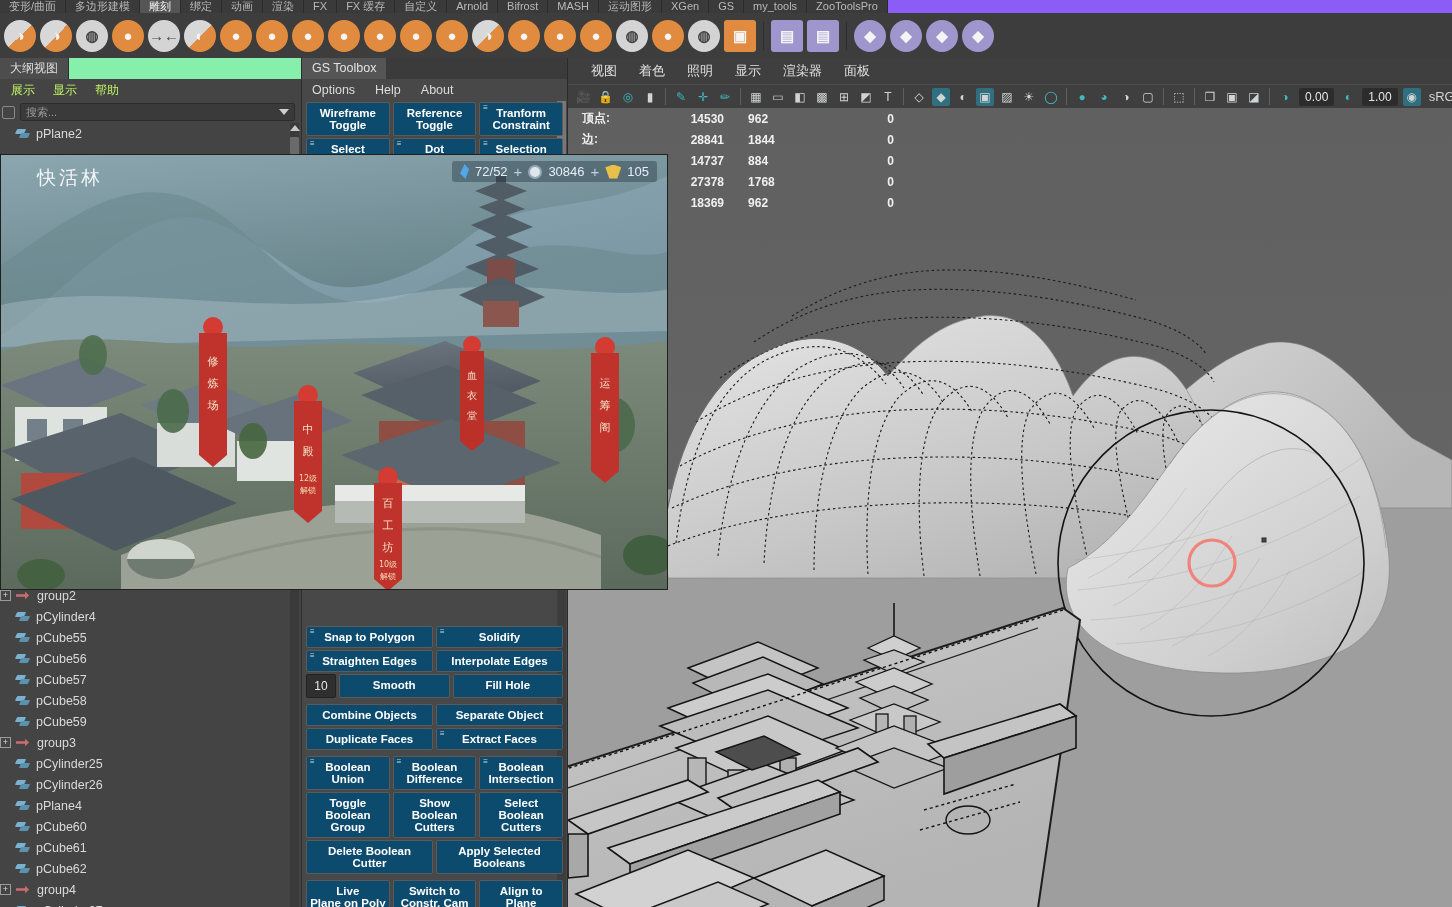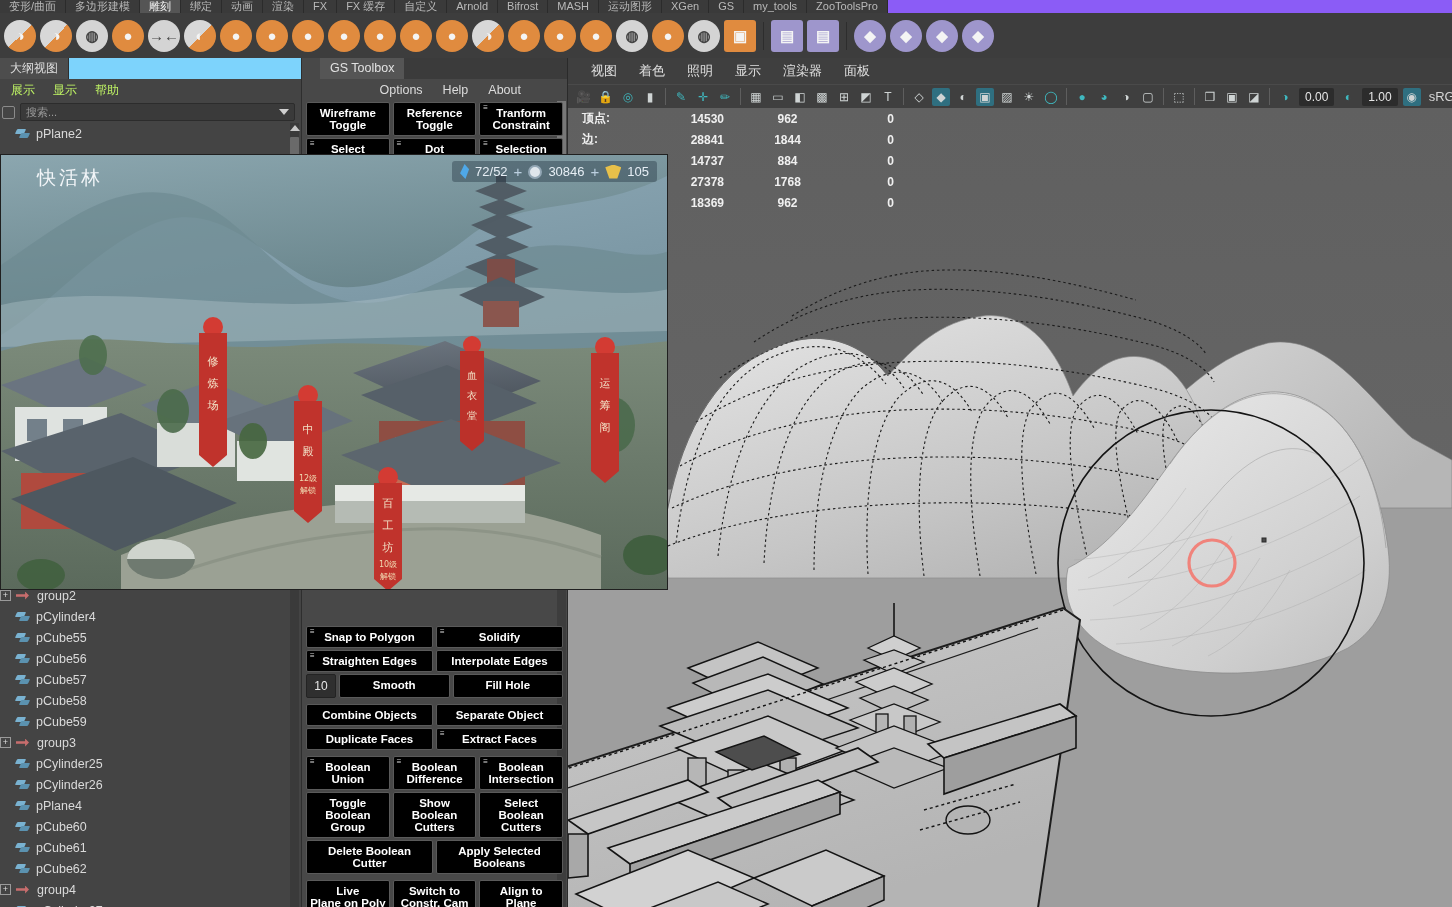--- a/index.html
+++ b/index.html
@@ -49,21 +49,21 @@
     position:absolute; inset:0; display:flex; align-items:center; justify-content:center;
     font-size: 15px; color: #f4f4f4; font-weight: bold;
   }
   .ic-glyph.dark { color: #444; }
 
   
   .outliner {
     position: absolute; left: 0; top: 58px; width: 302px; height: 849px;
     background: #444; border-right: 1px solid #2e2e2e;
   }
-  .panel-tabbar { height: 21px; background: #7dd3fc; display: flex; align-items: center; }
+  .panel-tabbar { height: 21px; background: #86efac; display: flex; align-items: center; }
   .panel-tab {
     font-size: 12px; color: #ddd; padding: 0 10px; line-height: 21px;
     background: #4d4d4d; border-right: 1px solid #2e2e2e;
   }
   .panel-menubar { height: 22px; display: flex; align-items: center; padding-left: 2px; background:#444; }
   .panel-menu { font-size: 12px; color: #bef264; padding: 0 9px; }
   .search-row { height: 22px; display: flex; align-items: center; padding: 0 6px 0 2px; }
   .search-ico {
     width: 13px; height: 13px; border: 1px solid #8a8a8a; margin-right: 5px;
     border-radius: 2px; flex: 0 0 auto;
@@ -107,28 +107,28 @@
   .ol-arrow {
     position: absolute; right: 1px; width: 0; height: 0;
     border-left: 5px solid transparent; border-right: 5px solid transparent;
   }
 
   
   .gstoolbox {
     position: absolute; left: 302px; top: 58px; width: 266px; height: 849px;
     background: #484848; border-right: 1px solid #2a2a2a;
   }
-  .gst-tabbar { height: 21px; background: #3b3b3b; display: flex; margin-left: 18px; }
+  .gst-tabbar { height: 21px; background: #3b3b3b; display: flex; }
   .gst-tab { font-size: 12.5px; color: #e2e2e2; background: #555; padding: 0 10px; line-height: 21px; }
-  .gst-menubar { height: 22px; display: flex; align-items: center; justify-content: flex-end; padding-right: 36px;}
+  .gst-menubar { height: 22px; display: flex; align-items: center; padding-right: 36px;}
   .gst-menu { font-size: 12.5px; color: #dcdcdc; padding: 0 10px; }
   .gst-body { position: relative; height: 806px; }
   .btn-row { display: flex; gap: 3px; padding: 1px 4px; }
   .gbtn {
-    position: relative; flex: 1; background: #000000; border: 1px solid #5a5a5a;
+    position: relative; flex: 1; background: #0c4a6e; border: 1px solid #5a5a5a;
     color: #fff; font-size: 11.5px; font-weight: bold; text-align: center;
     padding: 4px 2px; line-height: 12px; border-radius: 2px; overflow: hidden;
     white-space: nowrap; text-overflow: clip;
   }
   .gbtn .optmark {
     position: absolute; left: 3px; top: 2px; font-size: 8px; color: #d8d8d8; line-height: 6px;
   }
   .num-field {
     background: #2f2f2f; color: #e8e8e8; font-size: 12px; border: 1px solid #232323;
     width: 30px; text-align: center; padding: 4px 0; border-radius: 2px; flex: 0 0 auto;
@@ -163,21 +163,21 @@
   .vp-label { font-size: 13px; color: #d5d5d5; margin-left: 6px; white-space: nowrap;}
 
   
   .hud-stats {
     position: absolute; left: 6px; top: 50px; width: 320px; font-size: 12px;
     color: #f0f0f0; font-weight: bold;
   }
   .hud-row { display: flex; height: 21px; align-items: center; }
   .hud-label { width: 62px; padding-left: 8px; }
   .hud-c1 { width: 90px; text-align: right; }
-  .hud-c2 { width: 80px; text-align: center; margin-left: 24px; }
+  .hud-c2 { width: 80px; text-align: left; margin-left: 24px; }
   .hud-c3 { width: 68px; text-align: right; }
 
   
   .vp-canvas { position: absolute; left: 0; top: 50px; width: 884px; height: 799px; }
 
   
   .ref-image {
     position: absolute; left: 0; top: 154px; width: 668px; height: 436px;
     overflow: hidden; border: 1px solid #202020;
     background: linear-gradient(180deg, #9fb7c4 0%, #8ea7b4 18%, #7f96a3 40%, #6d8590 70%, #5f767f 100%);

